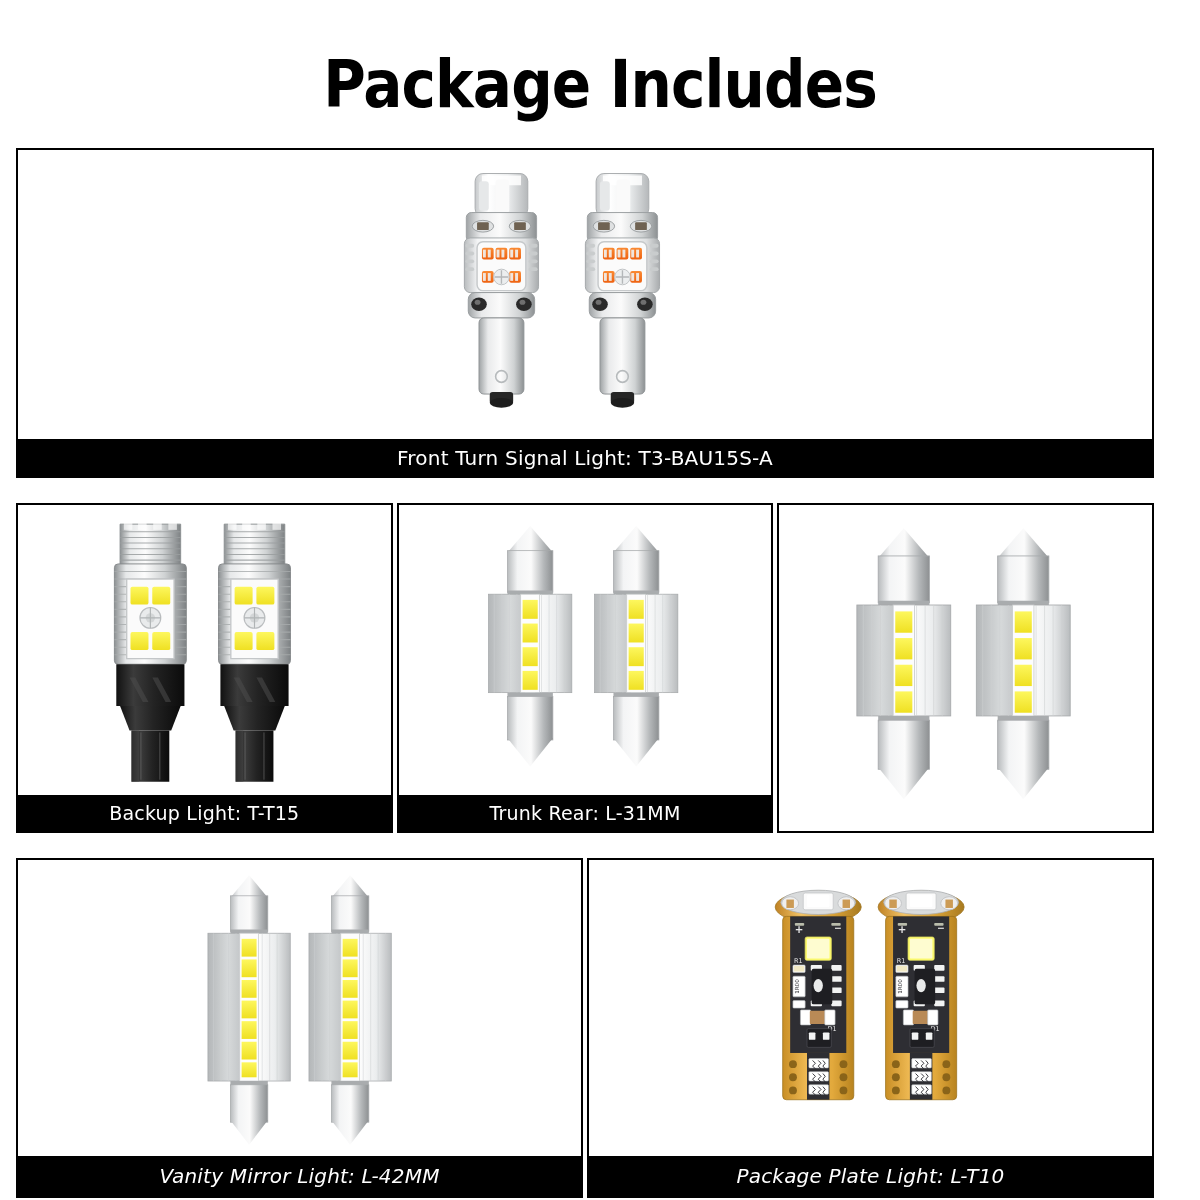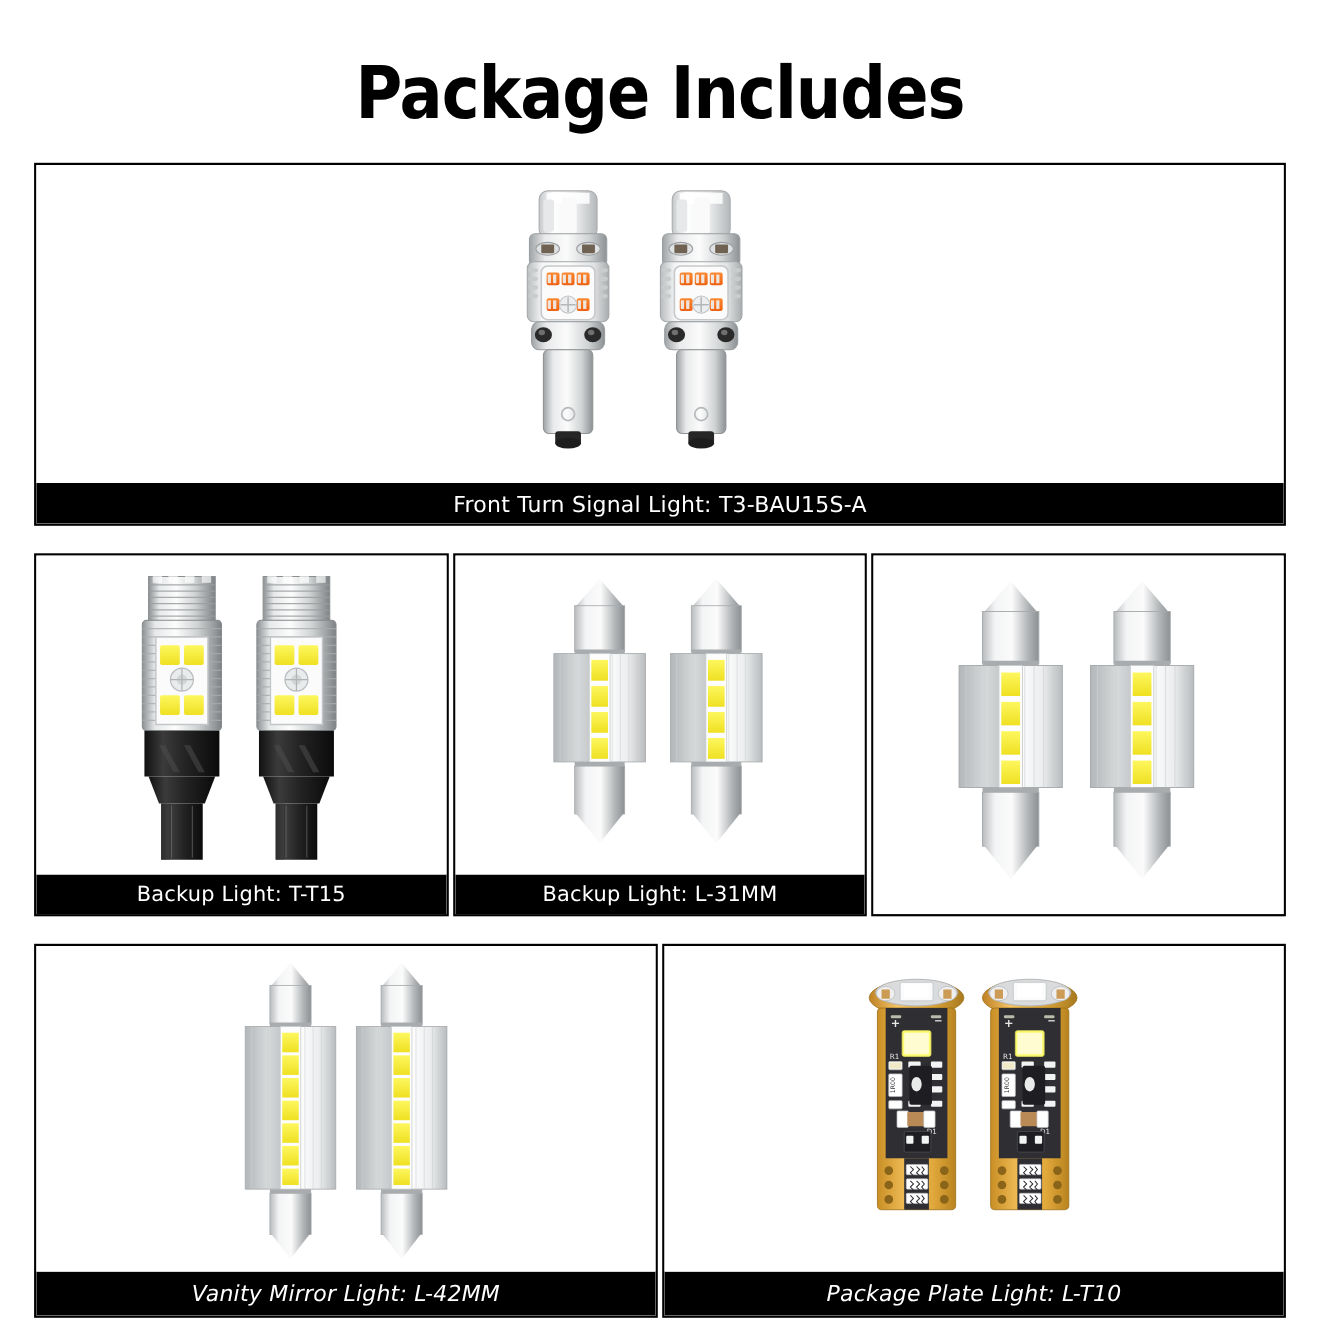--- a/index.html
+++ b/index.html
@@ -30,21 +30,21 @@
     letter-spacing: -1px;
     color: #000000;
     transform: scaleX(0.88);
     transform-origin: center top;
     white-space: nowrap;
   }
 
   
   .grid {
     position: absolute;
-    left: 31px; top: 118px;
+    left: 16px; top: 118px;
     width: 1138px; height: 1050px; text-align: center;
   }
   .row {
     position: absolute;
     left: 0; width: 1138px;
     display: flex;
     gap: 4px;
   }
   .row-1 { top: 0px;   height: 330px; }
   .row-2 { top: 355px; height: 330px; }
@@ -330,21 +330,21 @@
               </g>
             </defs>
             <g transform="translate(22,16)">
                 <use href="#festoon31"></use>
               </g>
             <g transform="translate(134,16)">
                 <use href="#festoon31"></use>
               </g>
           </svg>
         </div>
-        <div class="caption">Backup Light: L-31MM</div>
+        <div class="caption">Trunk Rear: L-31MM</div>
       </div>
 
       <div class="cell w3">
         <div class="art">
           <svg viewBox="0 0 260 300" preserveAspectRatio="xMidYMid meet" aria-hidden="true">
             <g transform="translate(22,16)">
                 <use href="#festoon31"></use>
               </g>
             <g transform="translate(134,16)">
                 <use href="#festoon31"></use>

